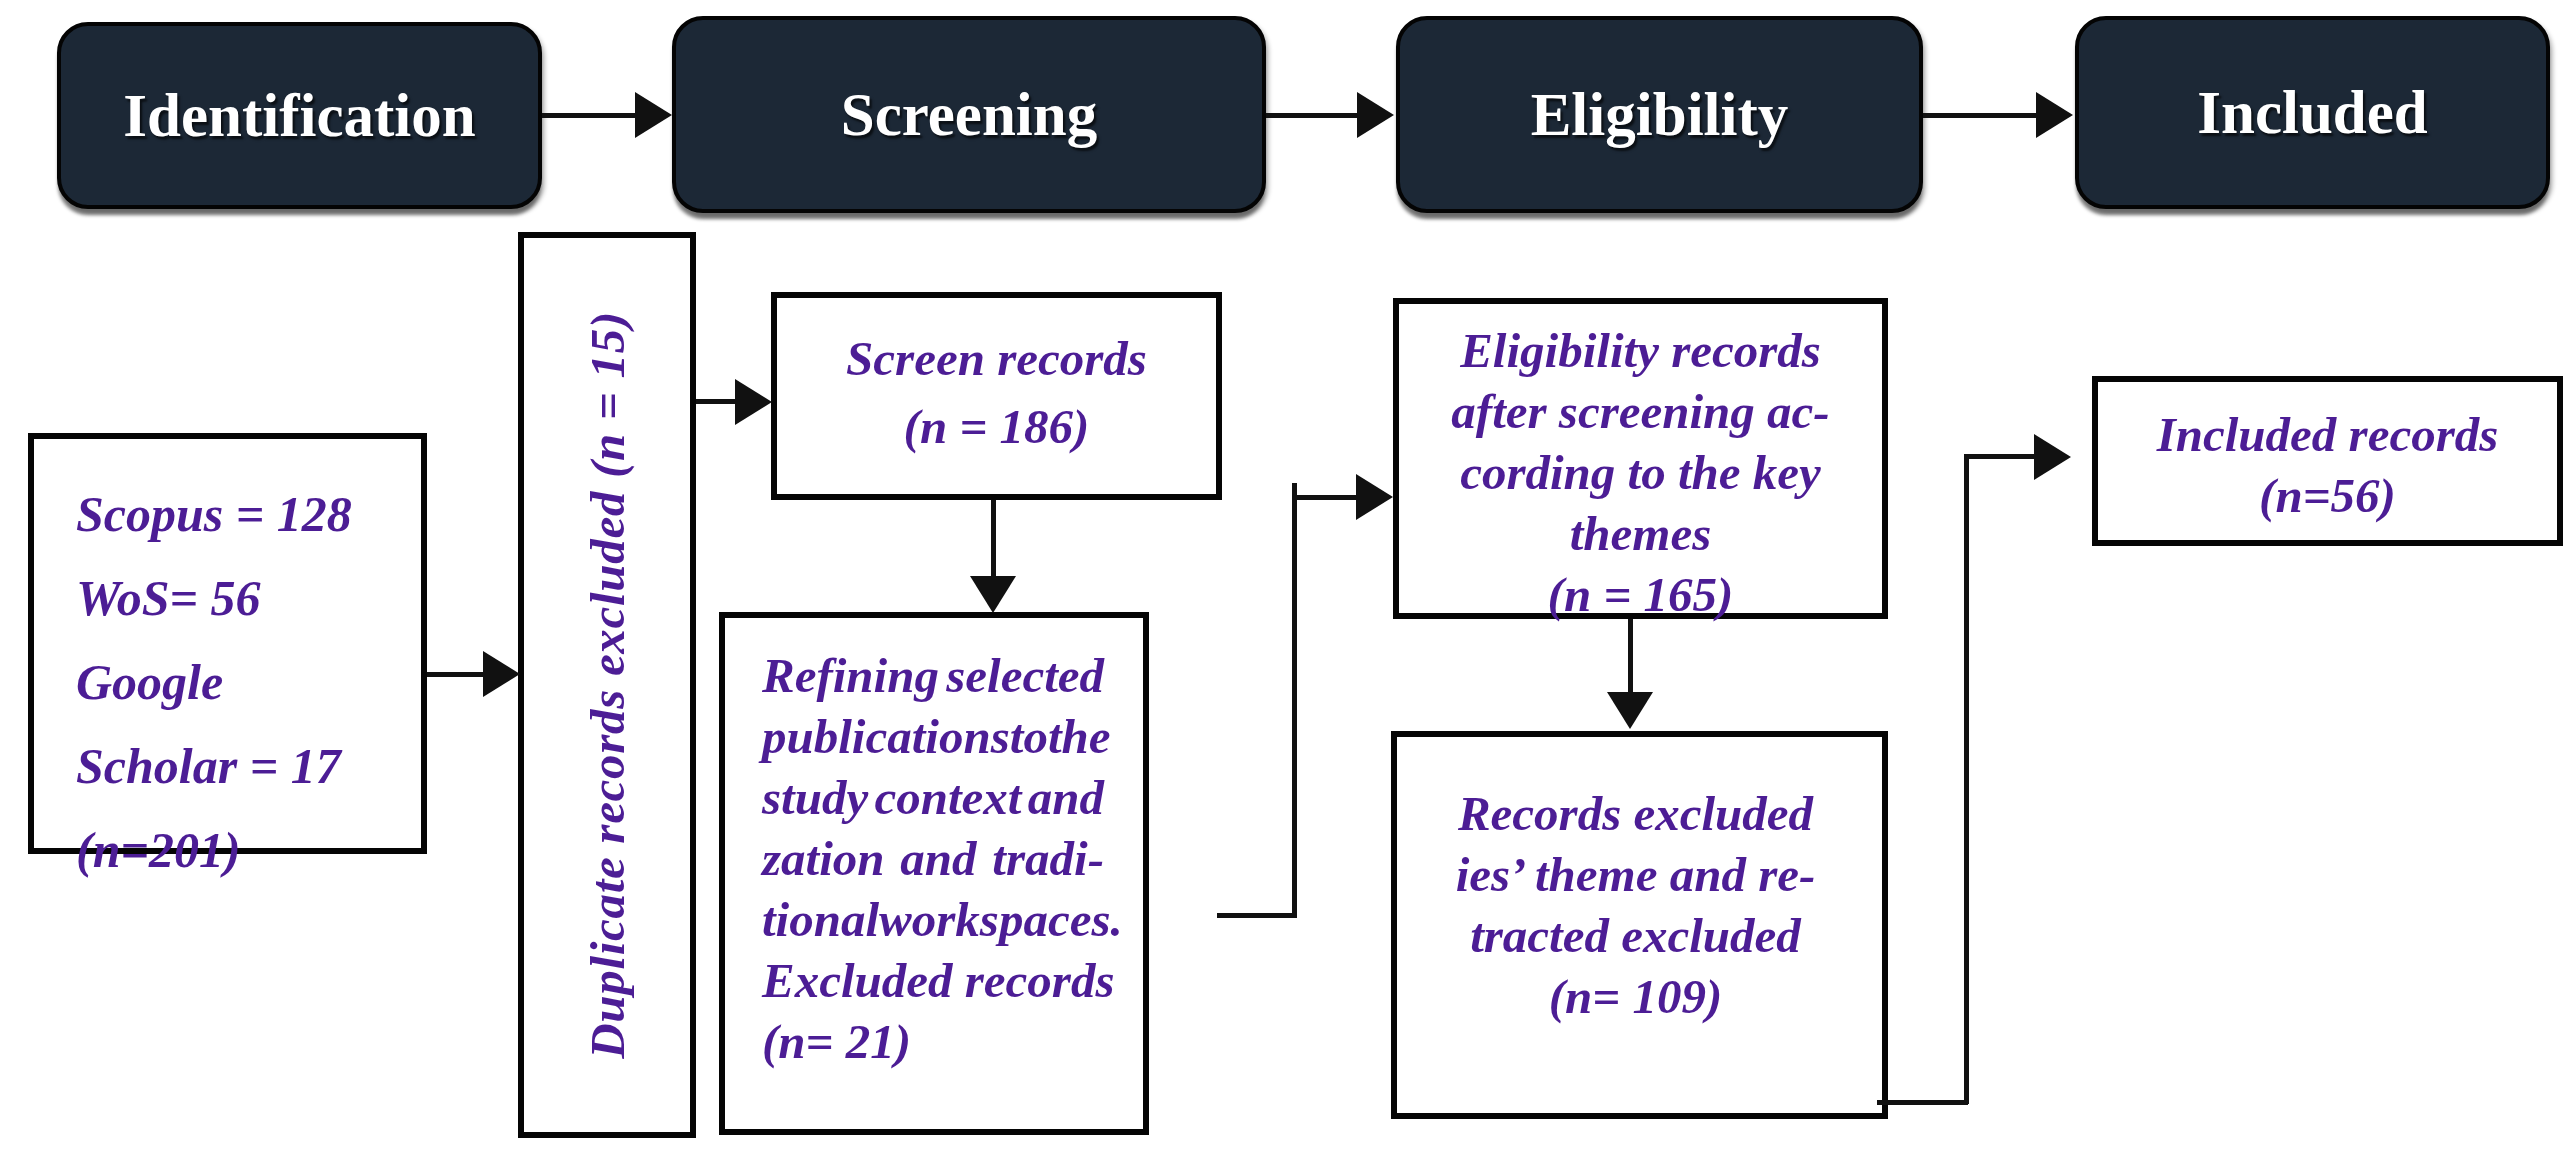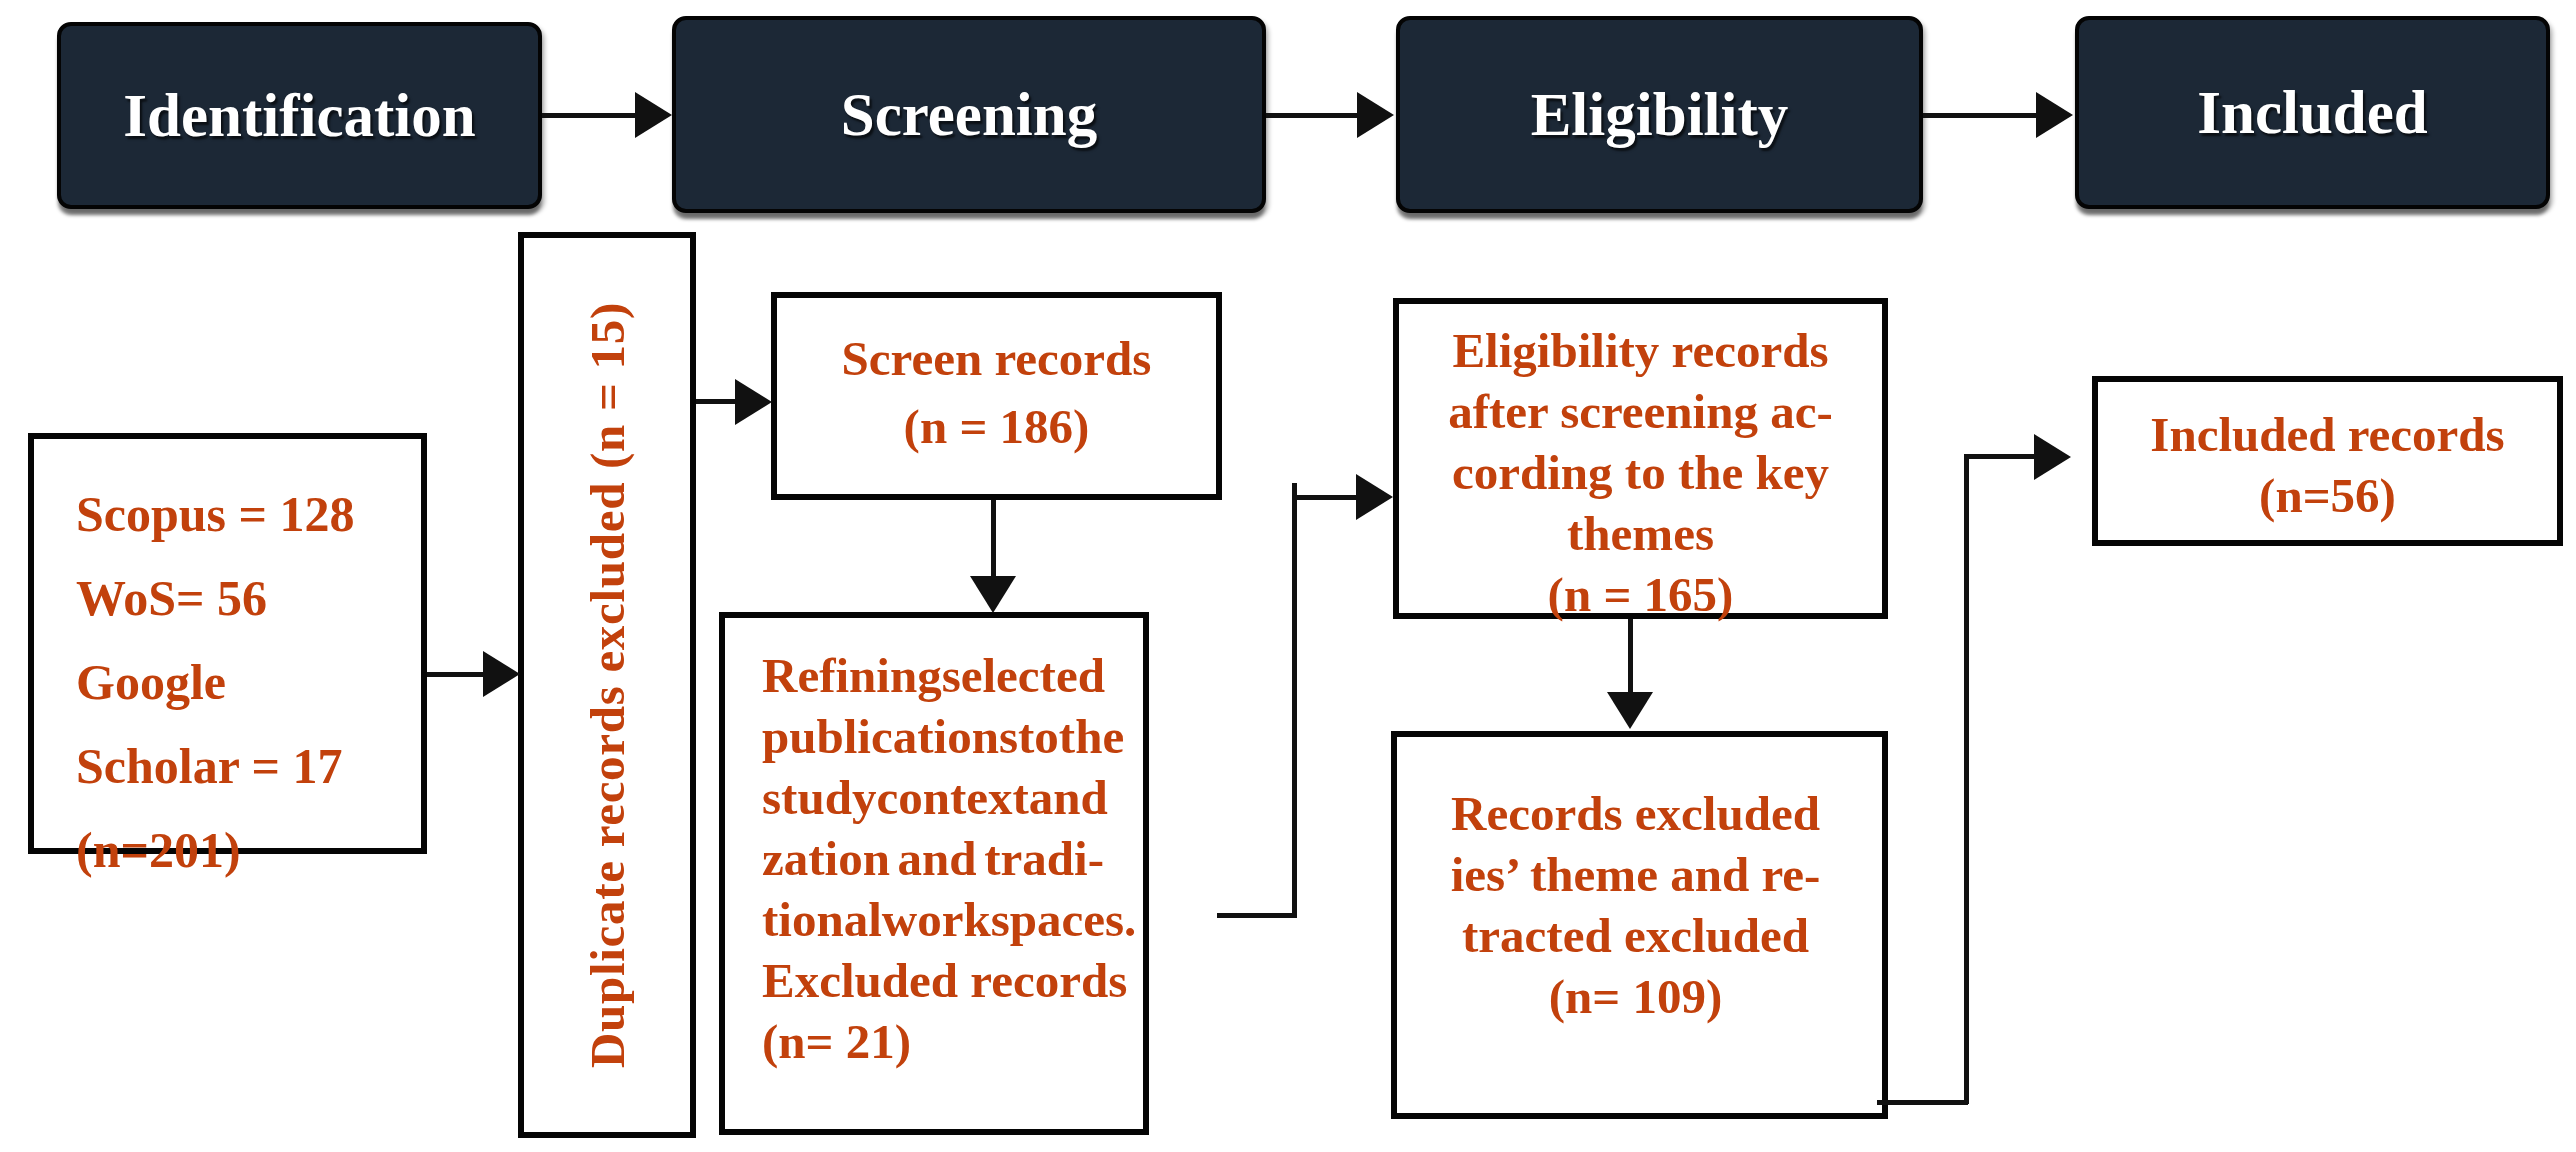--- a/index.html
+++ b/index.html
@@ -16,37 +16,38 @@
     font-family:"Liberation Serif","DejaVu Serif",serif;
     overflow:hidden;
   }
   #canvas{position:relative;width:2576px;height:1153px;background:var(--page-bg);}
 
   
   .phase{
     position:absolute;
     background:var(--header-bg);
     border:4.5px solid #040404;
-    border-radius:14px;
+    border-radius:31px;
     color:var(--header-text);
     display:flex;align-items:center;justify-content:center;
     font-size:61px;font-weight:bold;
     text-shadow:2.2px 3px 2.2px rgba(0,0,0,0.65);
     box-shadow:0 6.7px 3.7px -1.5px rgba(0,0,0,0.45), 3px 4.5px 4.5px rgba(0,0,0,0.25);
   }
 
   
   .fbox{
     position:absolute;
     background:#ffffff;
     border:6.7px solid var(--box-border);
-    color:#c2410c;
+    color:#4c1d95;
     font-weight:bold;
     font-size:49px;
     line-height:61px;
+    font-style:italic;
   }
   .centered{text-align:center;}
   .leftal{text-align:left;}
   .jline{display:flex;justify-content:space-between;}
   .tline{white-space:nowrap;}
 
   
   #box-sources{font-size:50px;line-height:84px;padding:33px 10.4px 0 42px;}
   #box-screen{padding-top:27px;line-height:68px;}
   #box-refining{padding:27px 39px 0 37px;}

